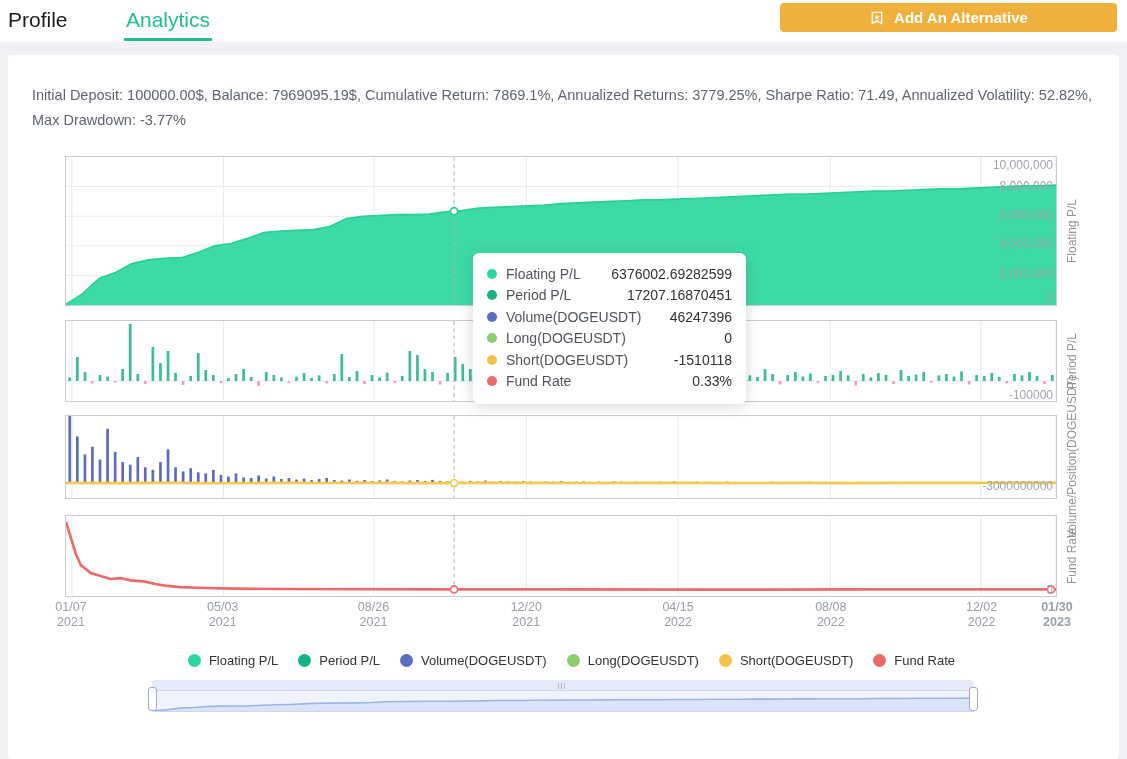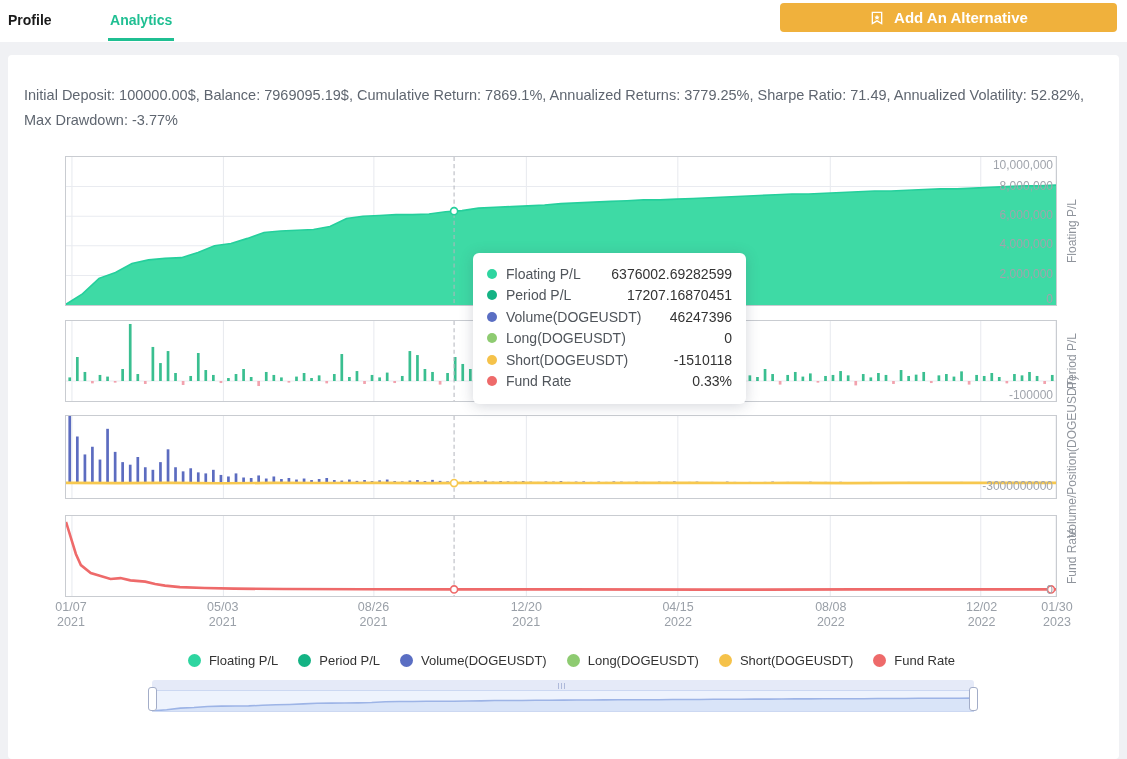--- a/index.html
+++ b/index.html
@@ -1,35 +1,35 @@
 <!DOCTYPE html>
 <html><head>
 <meta charset="utf-8">
 <style>
   * { margin:0; padding:0; box-sizing:border-box; }
   html,body { width:1127px; height:759px; overflow:hidden; background:#f0f1f4;
     font-family:"Liberation Sans","DejaVu Sans",sans-serif; }
 
   
   .tabbar { position:relative; height:42px; background:#ffffff; }
-  .tab { display:inline-block; font-size:14px; font-weight:bold; line-height:40px; cursor:pointer; }
+  .tab { display:inline-block; font-size:21px; font-weight:normal; line-height:40px; cursor:pointer; }
   .tab-profile { margin-left:8px; color:#1a1a1a; }
   .tab-analytics { margin-left:54px; color:#1fbf92; position:relative; }
   .tab-analytics::after { content:""; position:absolute; left:-2px; right:-2px; bottom:-1px;
     height:3px; background:#1fbf92; }
   .add-btn { position:absolute; right:10px; top:3px; width:337px; height:29px;
     background:#f0b13c; border:none; border-radius:4px; color:#ffffff; font-weight:bold;
     font-size:15px; display:flex; align-items:center; justify-content:center; gap:9px; cursor:pointer;
     font-family:inherit; }
   .add-btn svg { display:block; }
 
   
   .card { margin:13px 8px 0 8px; height:704px; background:#ffffff; border-radius:4px; position:relative; }
   .card h1 { padding:26px 12px 0 12px; font-size:21px; color:#141414; letter-spacing:.2px; }
-  .stats { padding:28px 12px 0 16px; font-size:14.5px; line-height:1.75; color:#5f6670; max-width:1105px; }
+  .stats { padding:28px 12px 0 24px; font-size:14.5px; line-height:1.75; color:#5f6670; max-width:1105px; }
 
   
   .chart-region { position:relative; height:575px; margin-top:16px; }
   .panel { position:absolute; left:57px; width:992px; border:1px solid #c9ccd1; background:#ffffff; }
   .p0 { top:6px;   height:150px; }
   .p1 { top:170px; height:82px; }
   .p2 { top:265px; height:84px; }
   .p3 { top:365px; height:82px; }
   .panel svg { position:absolute; left:0; top:0; width:100%; height:100%; display:block; }
   .ylab { position:absolute; right:3px; font-size:12px; color:#a0a4ac; white-space:nowrap; z-index:3; }
@@ -468,21 +468,21 @@
           <span>2022</span>
         </div>
         <div class="xlab" style="left: 782.824px;">
           <span>08/08</span>
           <span>2022</span>
         </div>
         <div class="xlab" style="left: 933.608px;">
           <span>12/02</span>
           <span>2022</span>
         </div>
-        <div class="xlab" style="left: 1009px;">
+        <div class="xlab" style="left: 1009px; font-weight: bold;">
           <span>01/30</span>
           <span>2023</span>
         </div>
       </div>
 
     <div class="tooltip">
       <div class="tt-row">
         <span class="dot" style="background: rgb(46, 213, 160);"></span>
         <span>Floating P/L</span>
           <span class="val">6376002.69282599</span>

